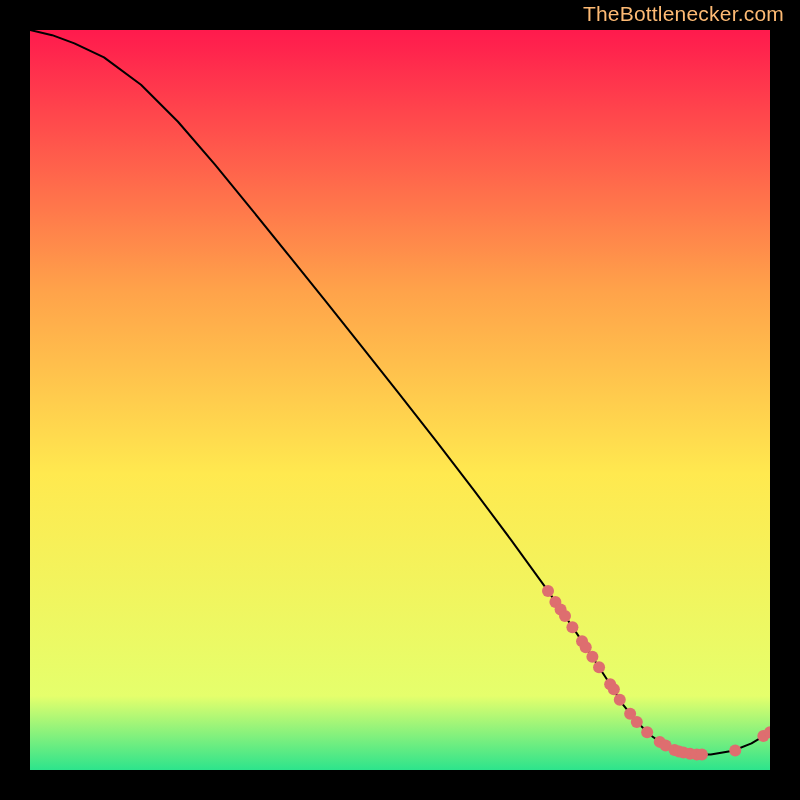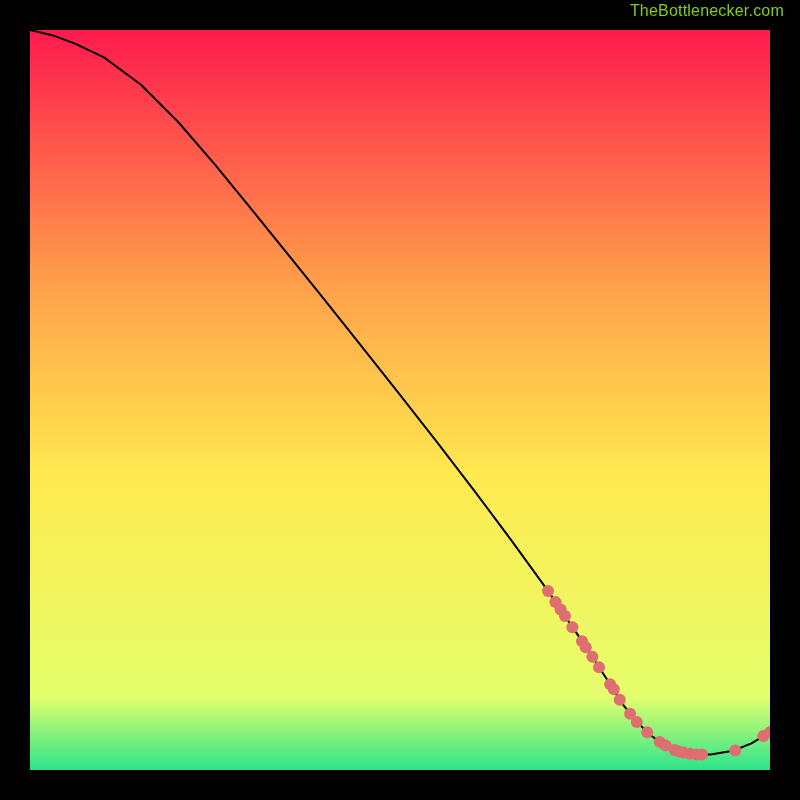--- a/index.html
+++ b/index.html
@@ -13,23 +13,23 @@
   .frame {
     position: relative;
     width: 800px;
     height: 800px;
     background: #000;
   }
   .attribution {
     position: absolute;
     top: 2px;
     right: 16px;
-    color: #84cc16;
+    color: #fdba74;
     font-family: Arial, Helvetica, sans-serif;
-    font-size: 16px;
+    font-size: 21px;
     letter-spacing: 0.2px;
   }
   .plot {
     position: absolute;
     left: 30px;
     top: 30px;
     width: 740px;
     height: 740px;
   }
   .bg-rect {

